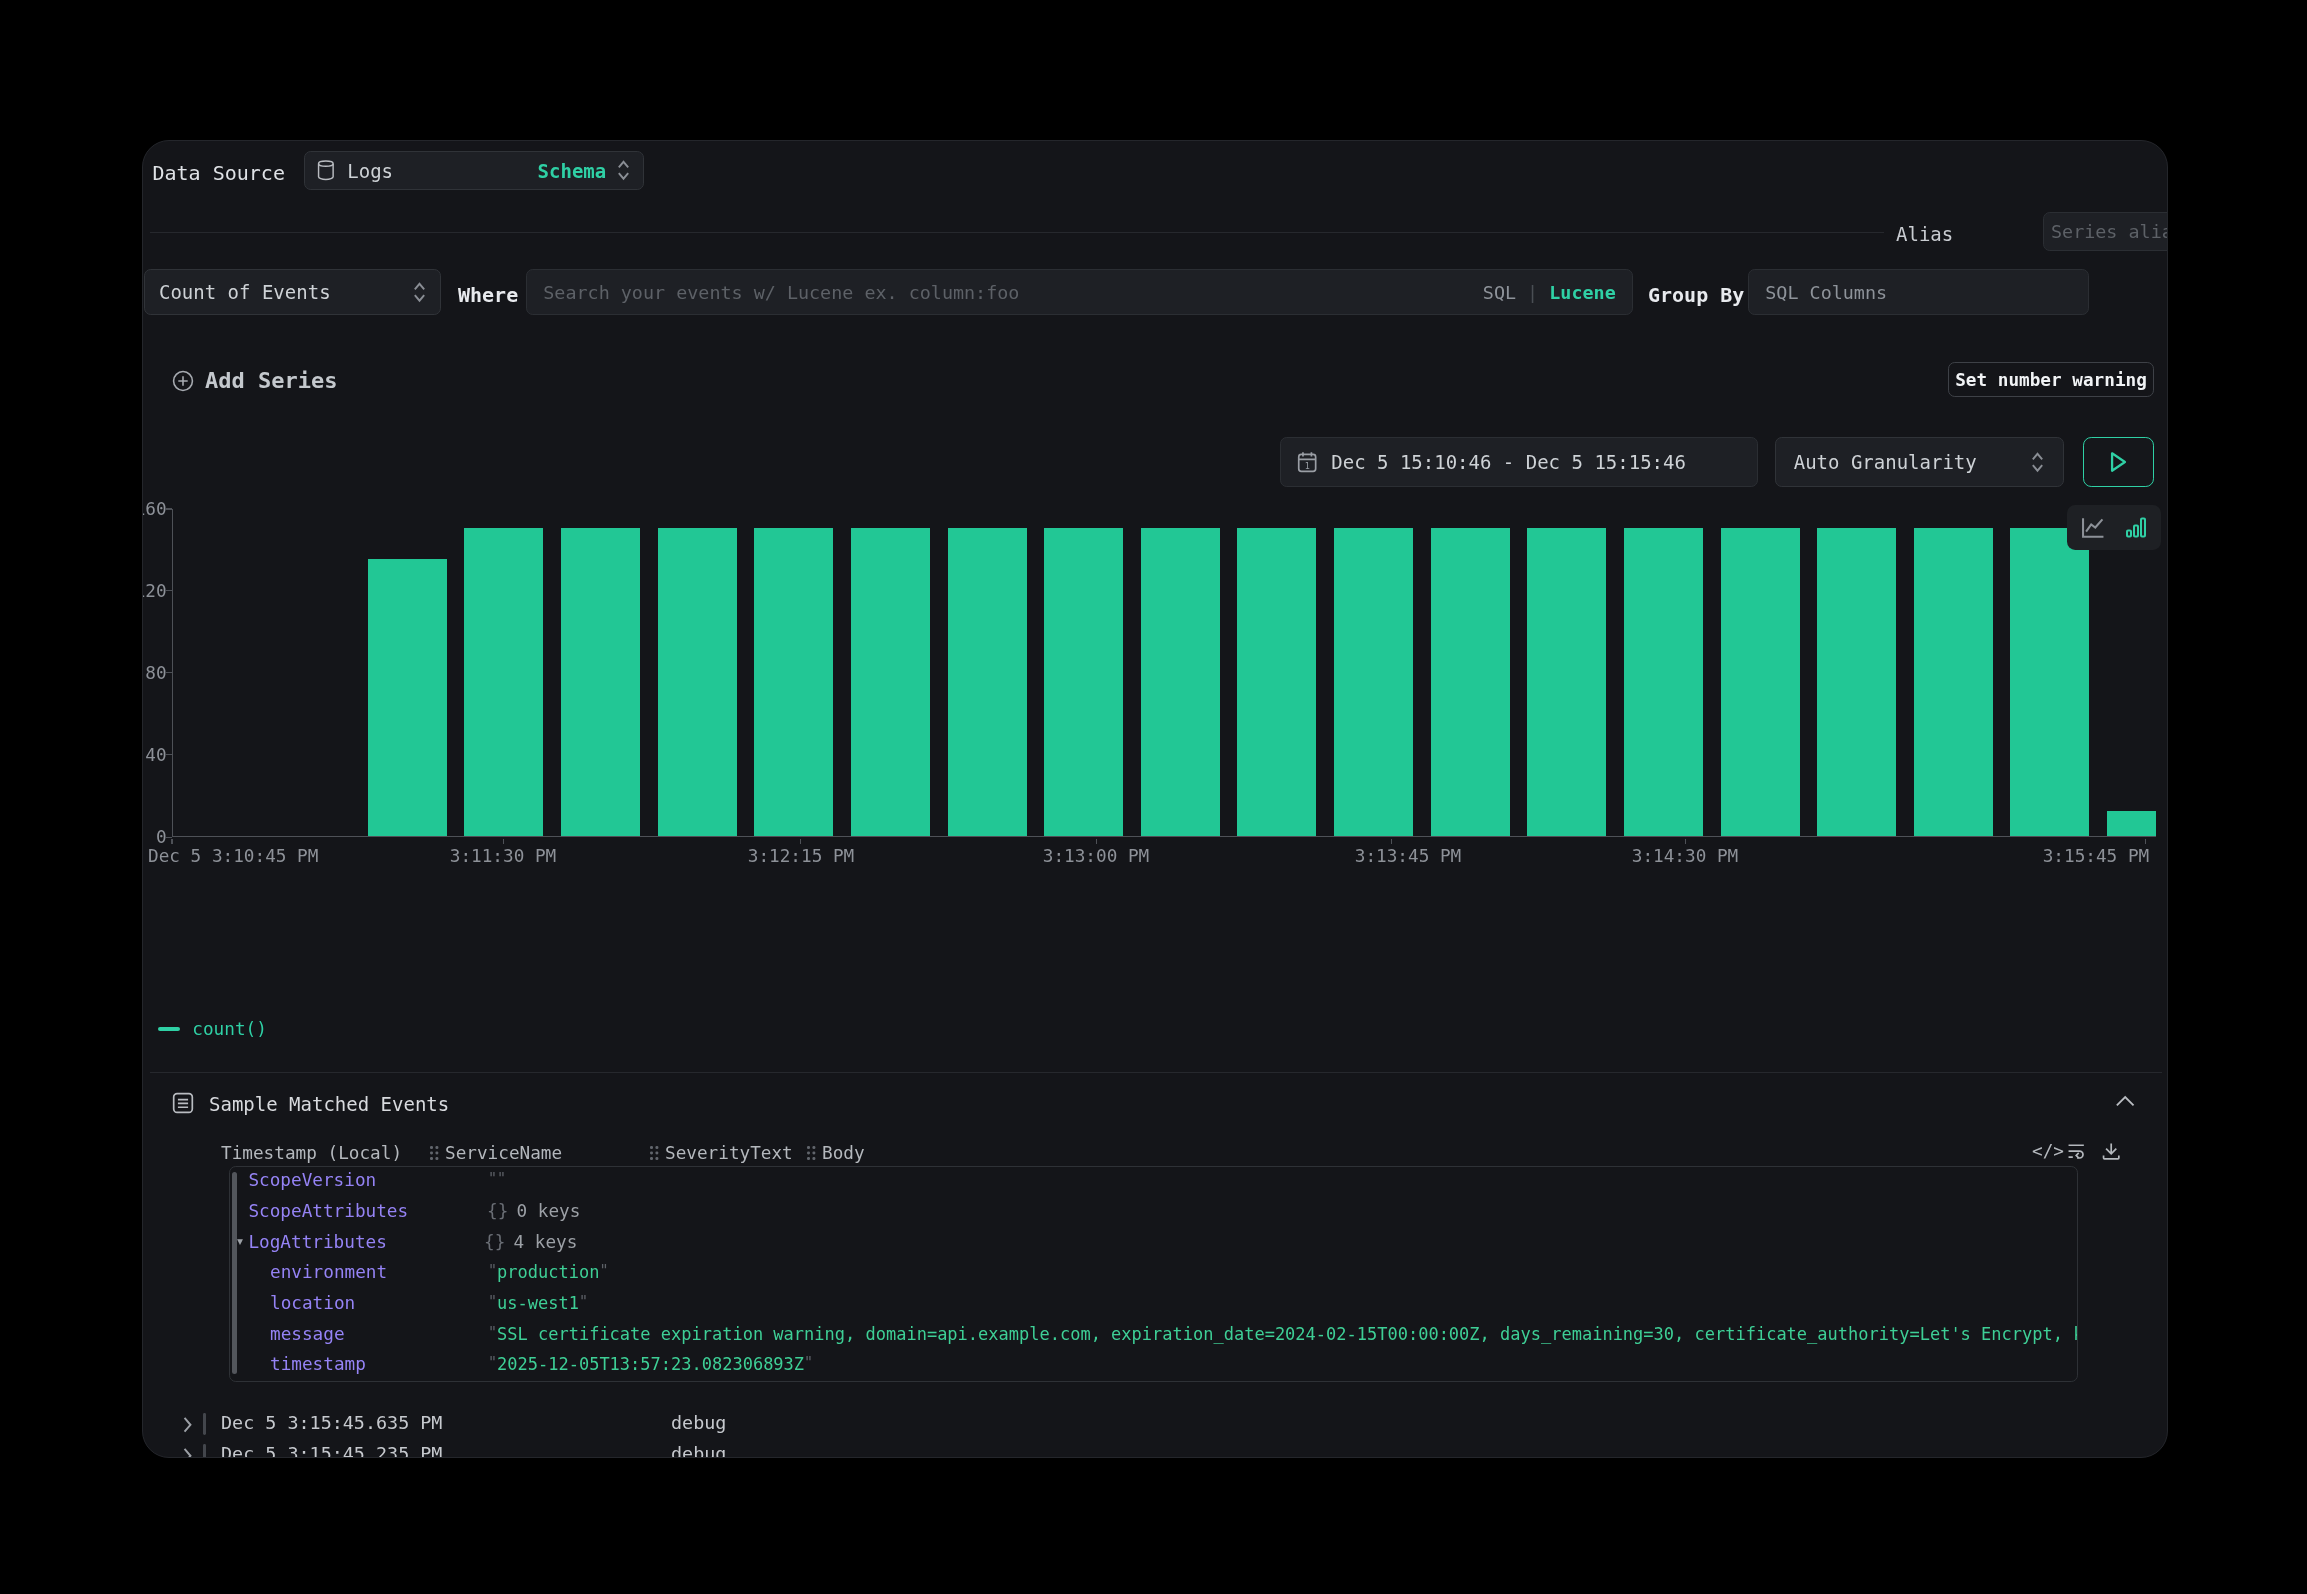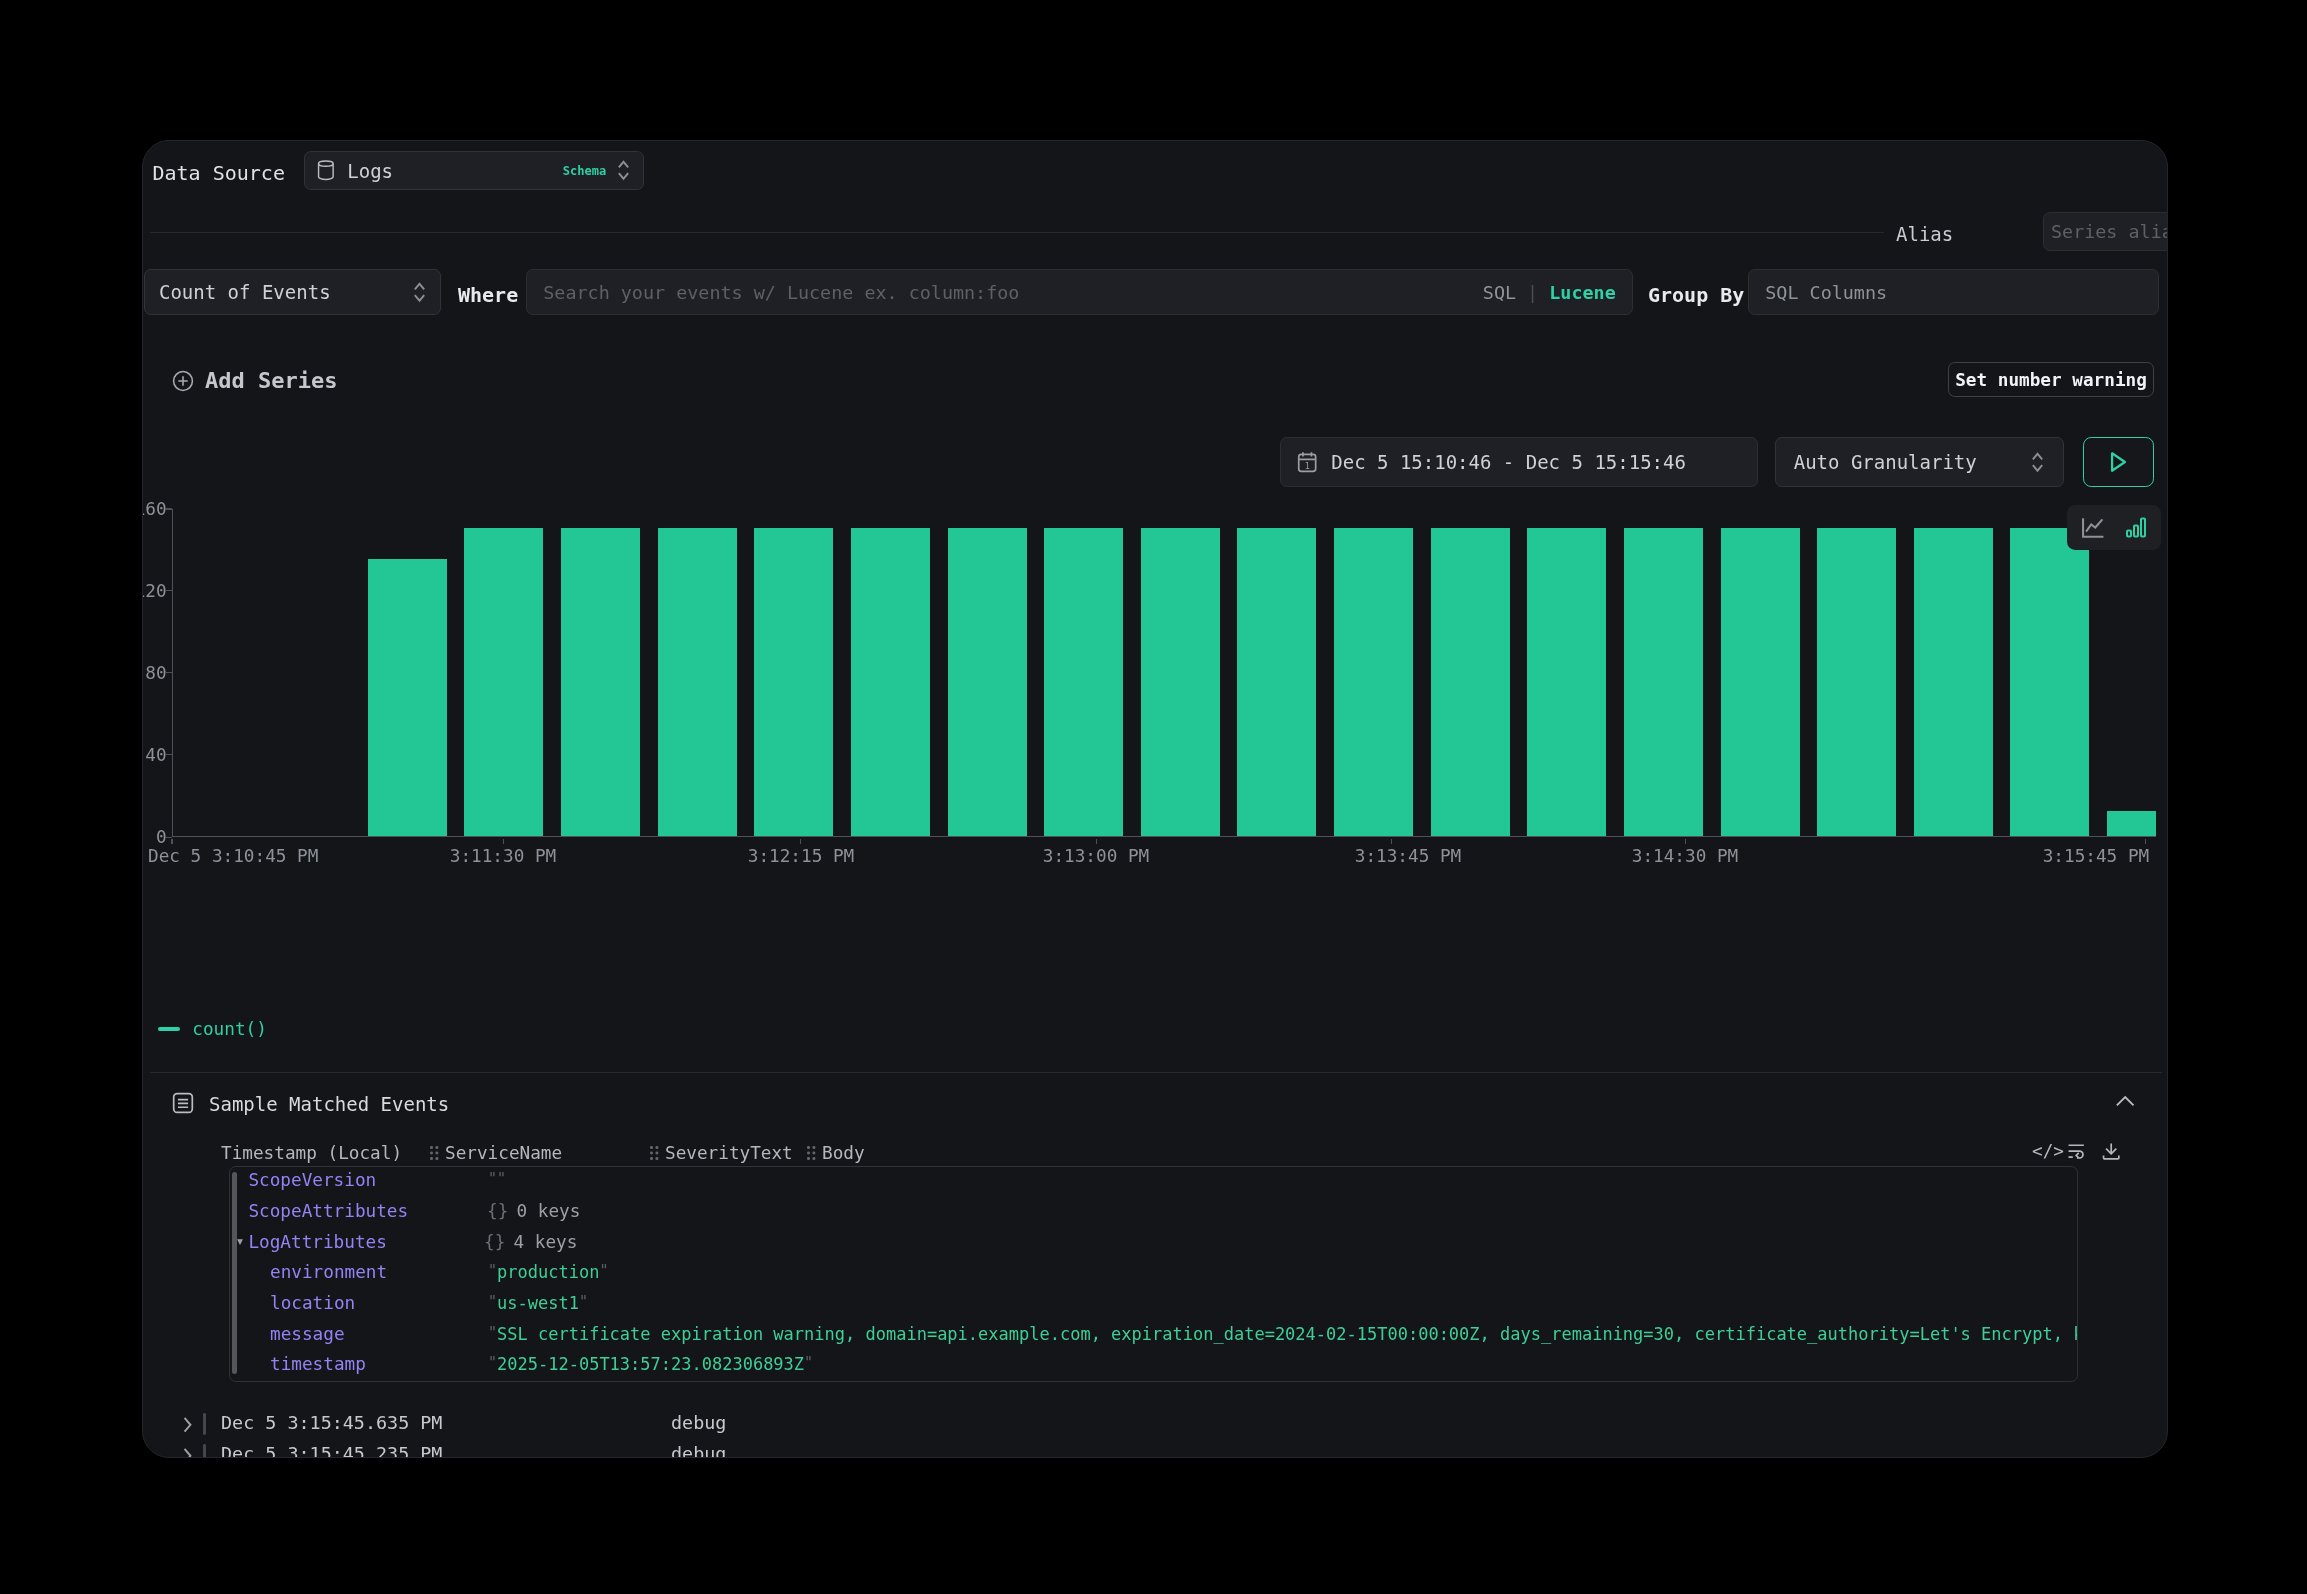--- a/index.html
+++ b/index.html
@@ -60,21 +60,21 @@
   <div class="abs label" style="left:9.5px;top:20.4px;">Data Source</div>
 
   <div class="abs select" style="left:161px;top:10.2px;width:340px;height:39px;padding:0 12.3px;">
     <span style="margin-right:12.3px;">
       <svg width="17.7" height="20.4" viewBox="0 0 24 28" fill="none" stroke="#b9bcc1" stroke-width="2">
         <ellipse cx="12" cy="5" rx="10" ry="3.5"></ellipse>
           <path d="M2 5v18c0 2 4.5 3.8 10 3.8s10-1.8 10-3.8V5"></path>
       </svg>
     </span>
     <span class="val">Logs</span>
-    <span class="chev2" style="color:#2fd0a5;font-size:12px;font-weight:bold;">Schema</span>
+    <span class="chev2" style="color:#2fd0a5;font-size:19px;font-weight:bold;">Schema</span>
     <span style="margin-left:9.5px;">
       <svg width="15" height="24.5" viewBox="0 0 16 26" fill="none" stroke="#8a8e95" stroke-width="2">
         <path d="M3 10 L8 4 L13 10"></path>
           <path d="M3 16 L8 22 L13 16"></path>
       </svg>
     </span>
   </div>
 
   <div class="divider" style="left:6.8px;top:91px;width:1734px;"></div>
   <div class="abs" style="left:1753px;top:82px;color:#c9ccd1;font-size:19px;">Alias</div>
@@ -97,21 +97,21 @@
   <div class="abs input" style="left:383px;top:128px;width:1107px;height:46px;padding:0 16.3px;">
     <span class="ph">Search your events w/ Lucene ex. column:foo</span>
     <span style="margin-left:auto;white-space:nowrap;font-size:18.4px;">
       <span style="color:#8e939a;">SQL</span>
       <span style="color:#4a4e54;">|</span>
       <span style="color:#2fd0a5;font-weight:bold;">Lucene</span>
     </span>
   </div>
 
   <div class="abs label-b" style="left:1505px;top:142px;">Group By</div>
-  <div class="abs input" style="left:1605px;top:128px;width:411px;height:46px;padding:0 16.3px;">
+  <div class="abs input" style="left:1605px;top:128px;width:341px;height:46px;padding:0 16.3px;">
     <span class="ph" style="color:#8e939a;">SQL Columns</span>
   </div>
 
   <button class="abs ghost-btn" style="left:29px;top:227px;">
     <span>
       <svg width="22" height="22" viewBox="0 0 28 28" fill="none" stroke="#a6aab0" stroke-width="2">
         <circle cx="14" cy="14" r="12"></circle>
           <path d="M14 8v12M8 14h12"></path>
       </svg>
     </span>

